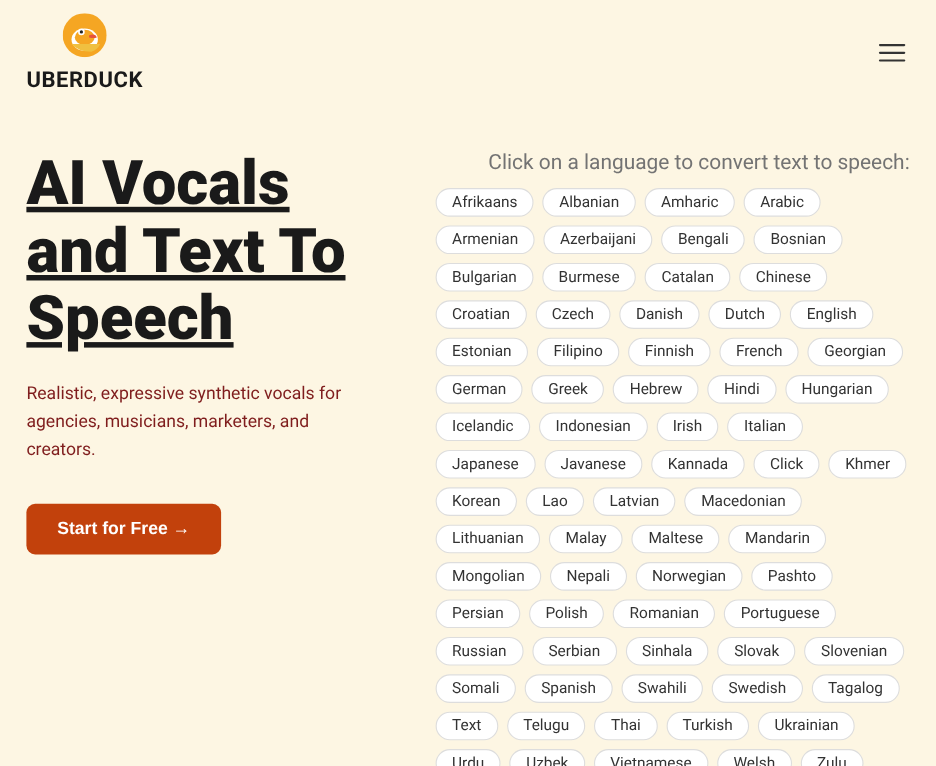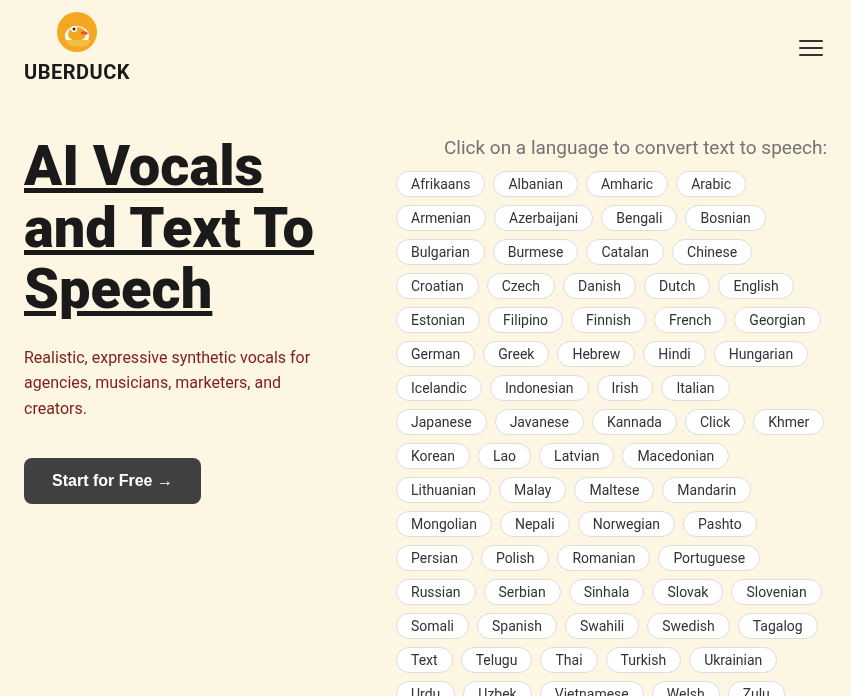--- a/index.html
+++ b/index.html
@@ -86,21 +86,21 @@
     .hero-subtitle {
       font-size: 16px;
       color: #7f1d1d;
       line-height: 1.6;
       margin-bottom: 36px;
       max-width: 300px;
     }
 
     .cta-button {
       display: inline-block;
-      background-color: #404040;
+      background-color: #c2410c;
       color: #fff;
       font-size: 16px;
       font-weight: 600;
       padding: 14px 28px;
       border-radius: 8px;
       border: none;
       cursor: pointer;
       text-decoration: none;
     }
 

